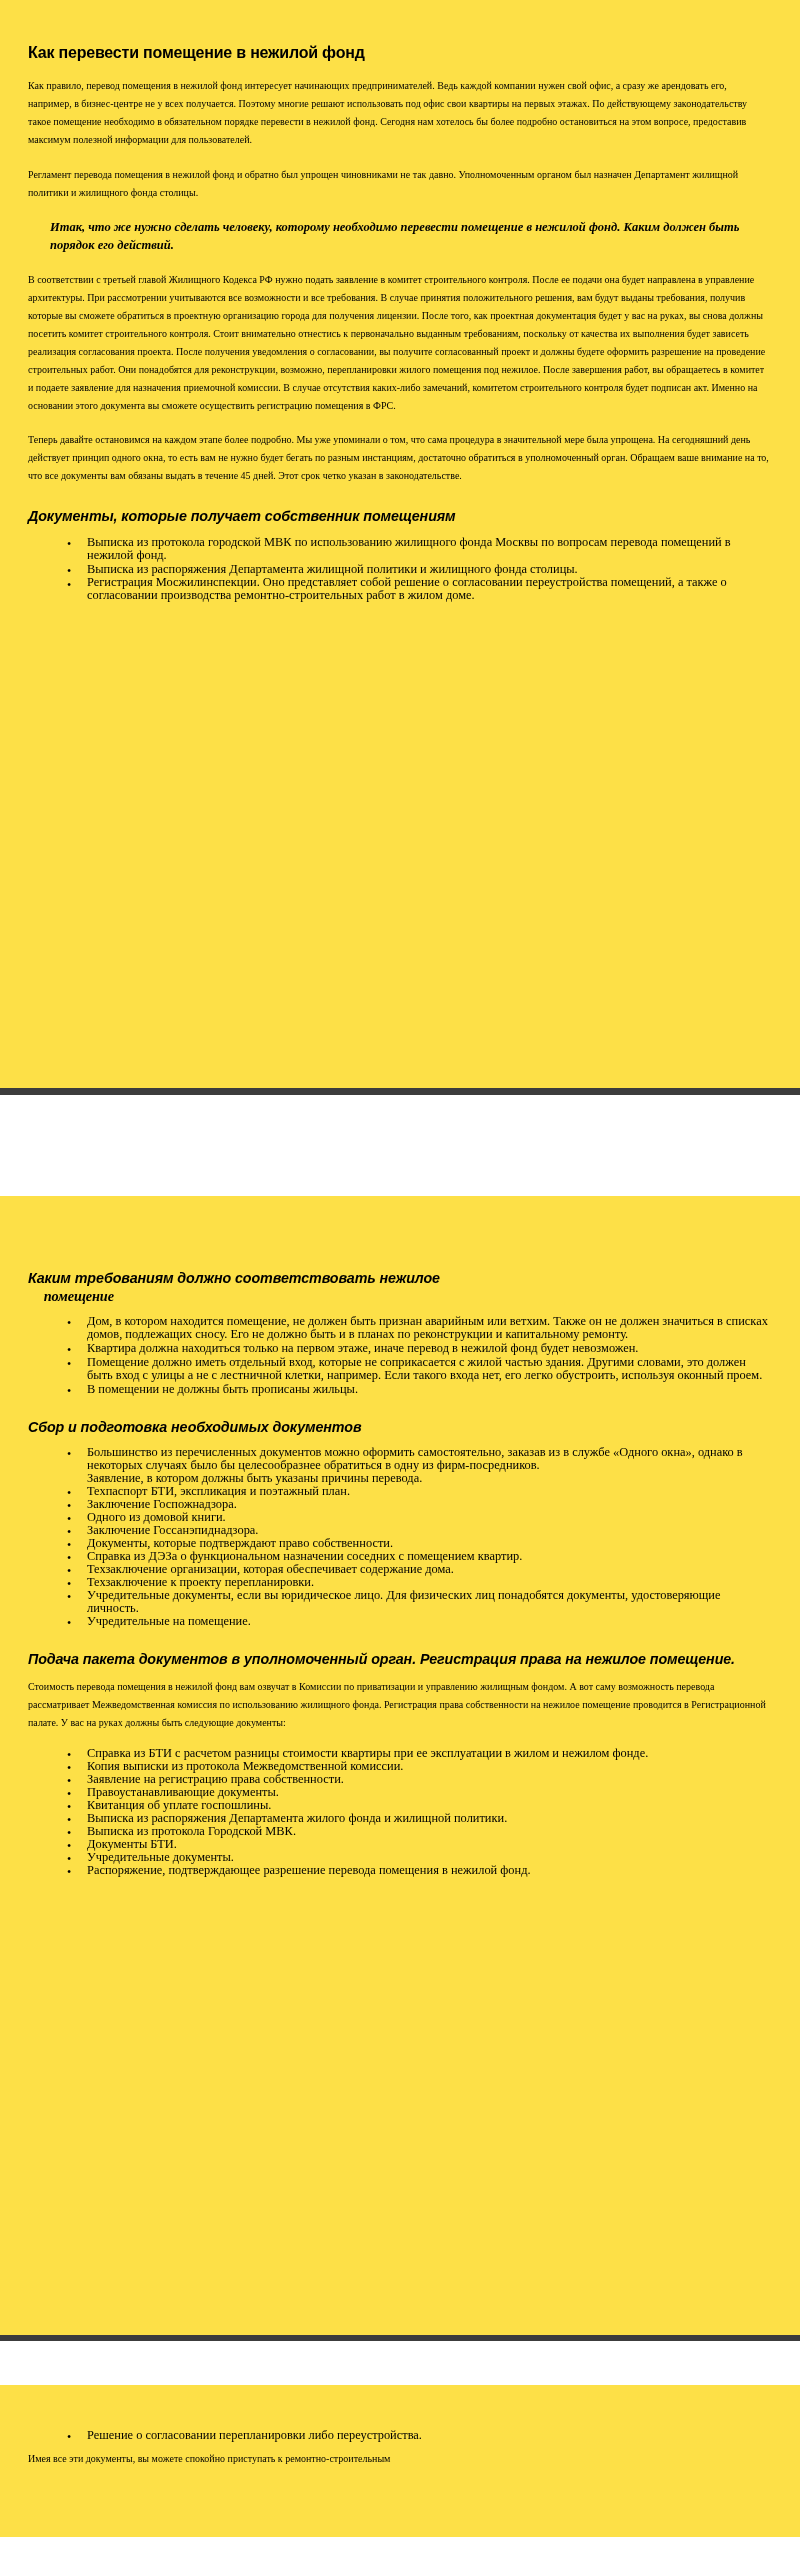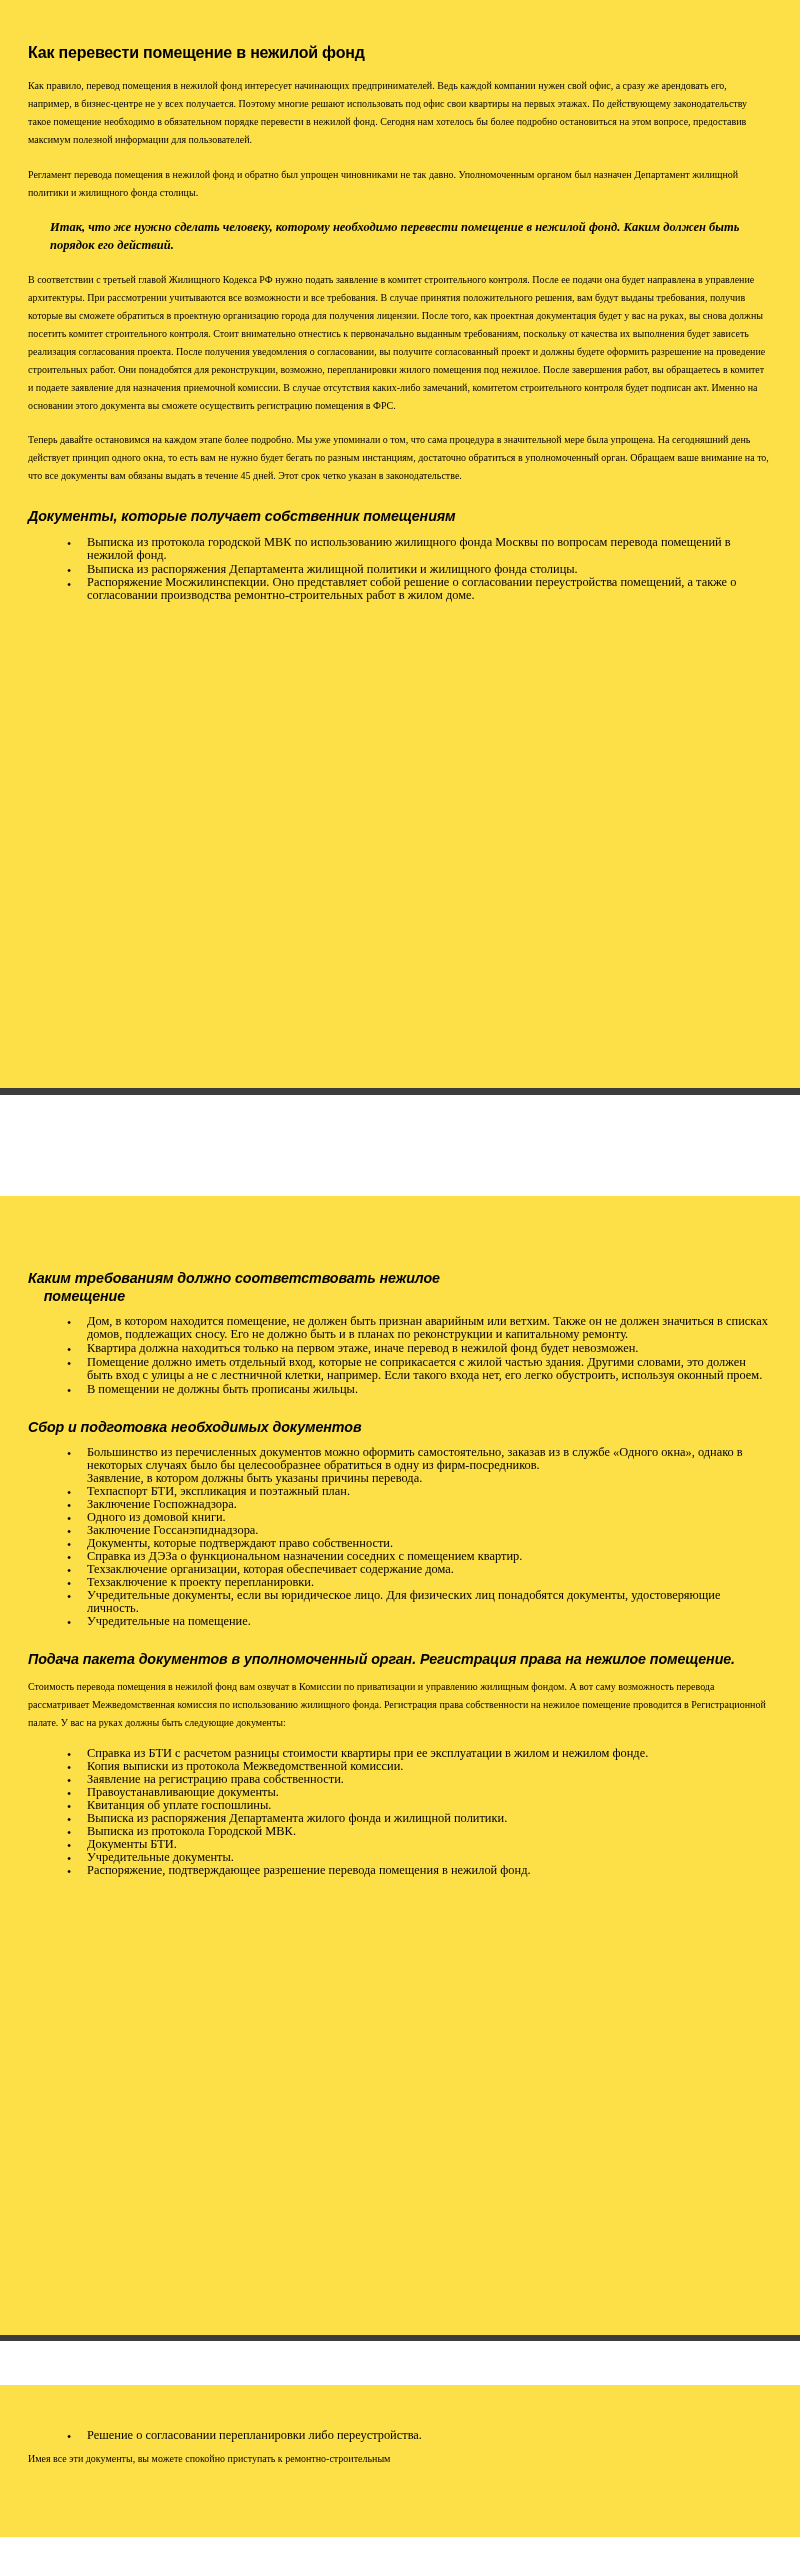--- a/index.html
+++ b/index.html
@@ -60,20 +60,21 @@
     line-height: 1.28;
     color: #000;
   }
   h2.section-title.indent-wrap {
     padding-left: 0;
     text-indent: 0;
   }
   h2.section-title .cont {
     display: block;
     padding-left: 15.7px;
+    font-family: Liberation Serif, serif;
   }
   p.body {
     font-size: 10px;
     line-height: 18px;
     margin: 0 0 16.6px 0;
     text-align: left;
     color: #000;
   }
   p.body.lead-strong {
     font-weight: bold;
@@ -131,21 +132,21 @@
     <h2 class="section-title">Документы, которые получает собственник помещениям</h2>
 
     <ul class="bullets">
       <li>
         <span>Выписка из протокола городской МВК по использованию жилищного фонда Москвы по вопросам перевода помещений в нежилой фонд.</span>
       </li>
       <li>
         <span>Выписка из распоряжения Департамента жилищной политики и жилищного фонда столицы.</span>
       </li>
       <li>
-        <span>Распоряжение Мосжилинспекции. Оно представляет собой решение о согласовании переустройства помещений, а также о согласовании производства ремонтно-строительных работ в жилом доме.</span>
+        <span>Регистрация Мосжилинспекции. Оно представляет собой решение о согласовании переустройства помещений, а также о согласовании производства ремонтно-строительных работ в жилом доме.</span>
       </li>
     </ul>
 
   </div>
 
   <div class="rule"></div>
   <div class="page-gap-1"></div>
 
   <div class="page page-2">
 

